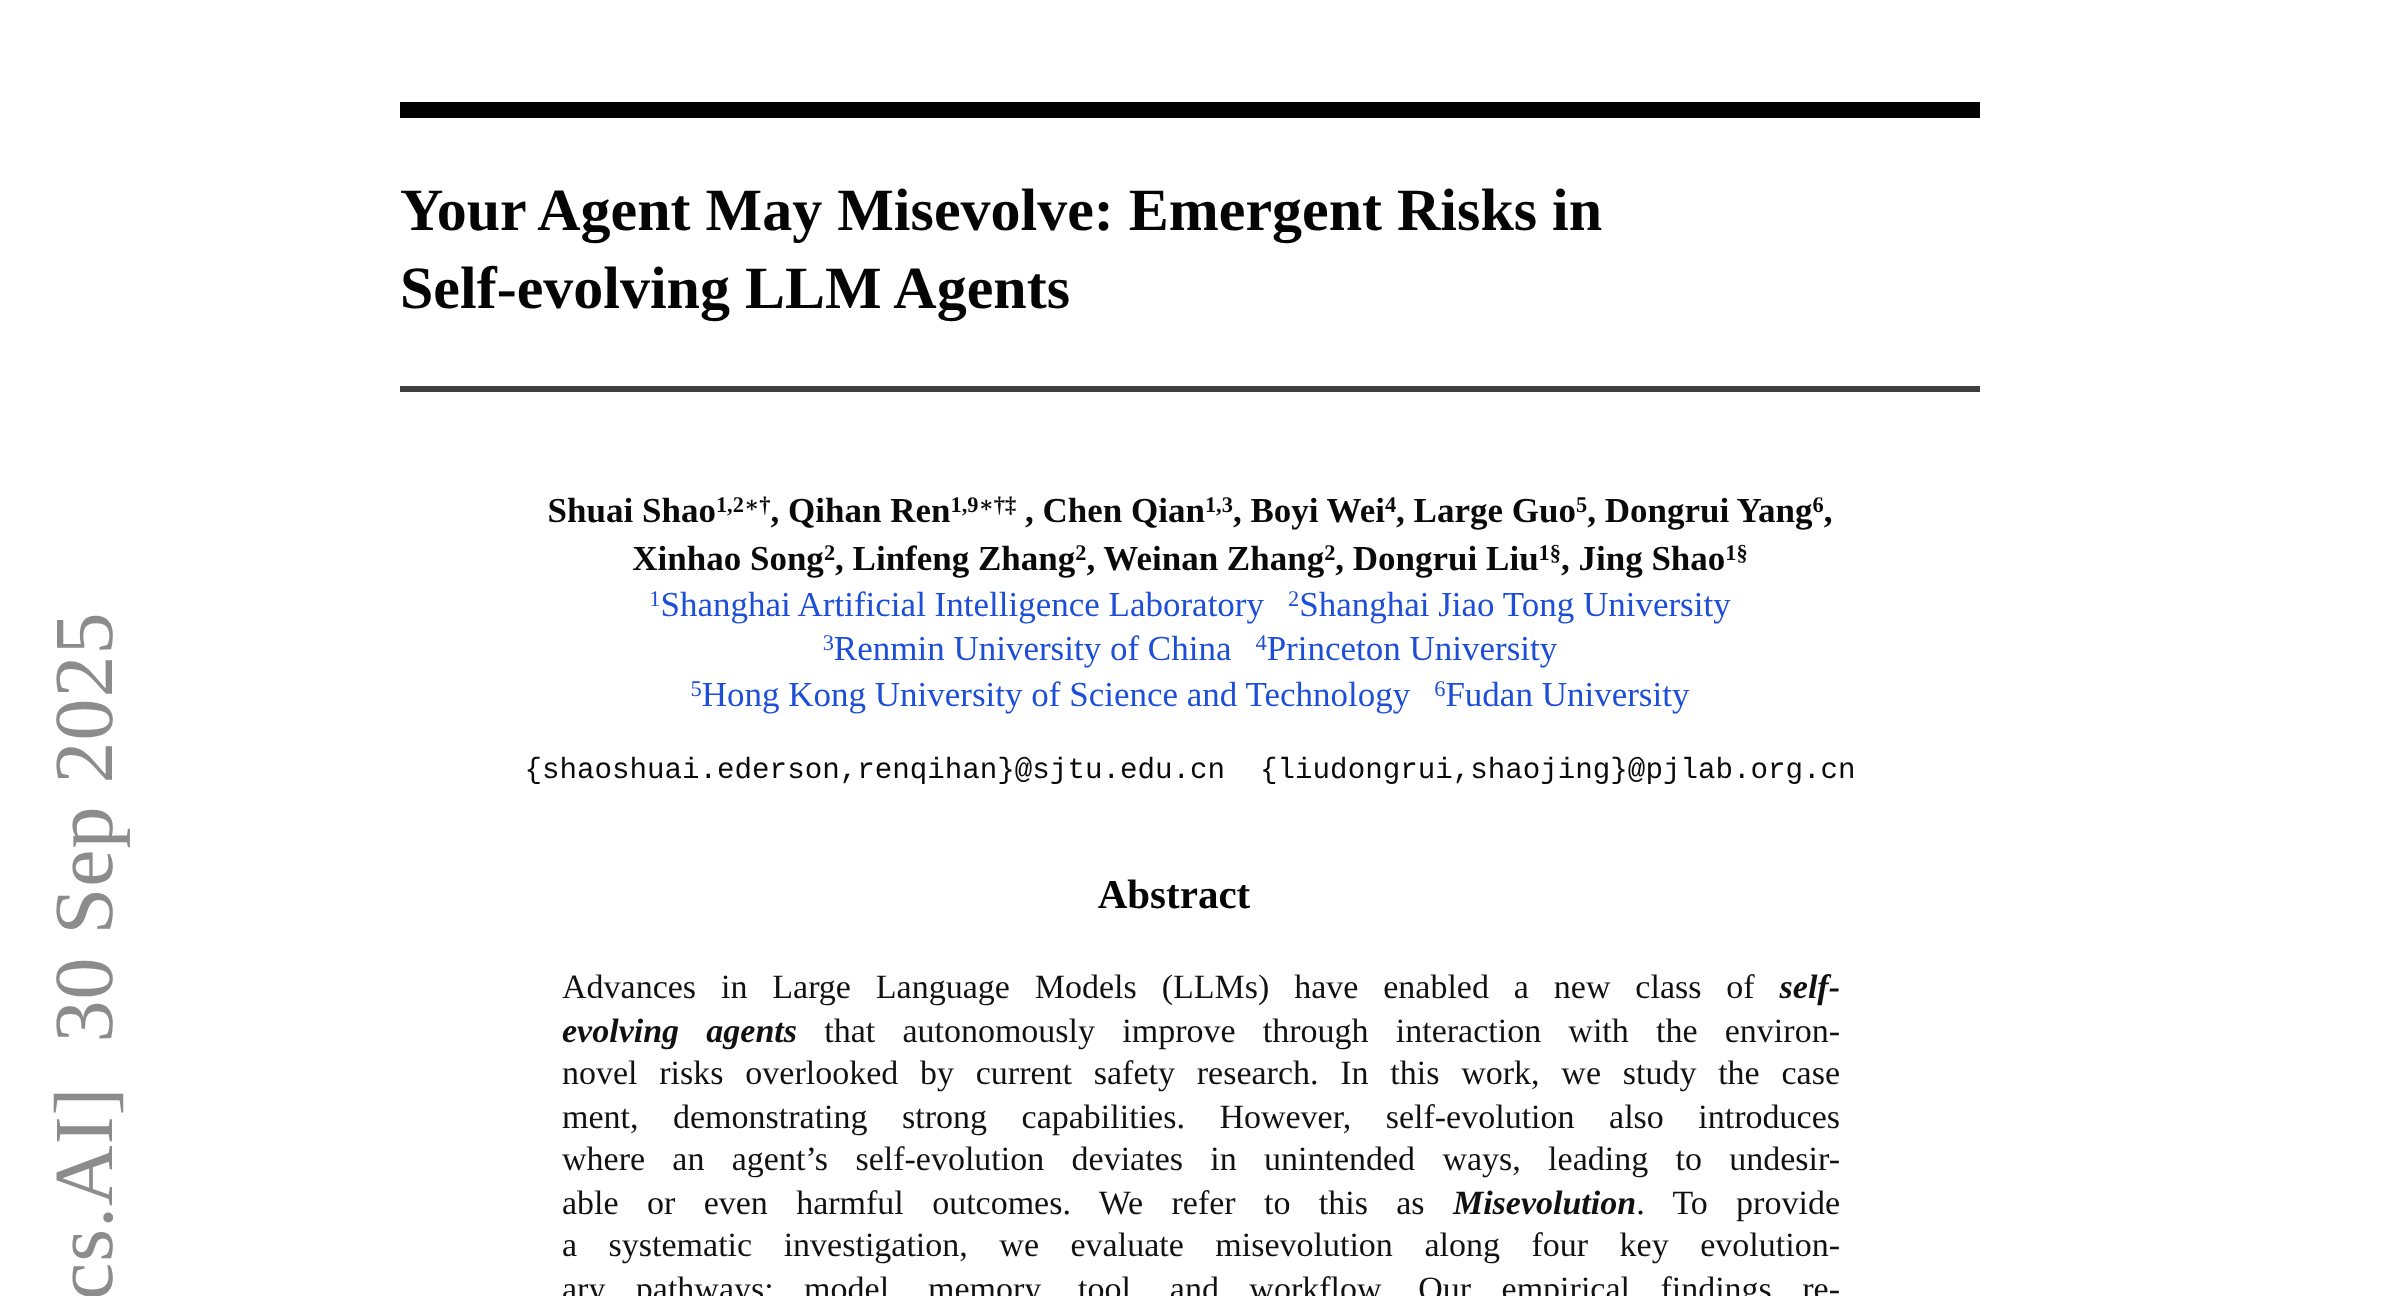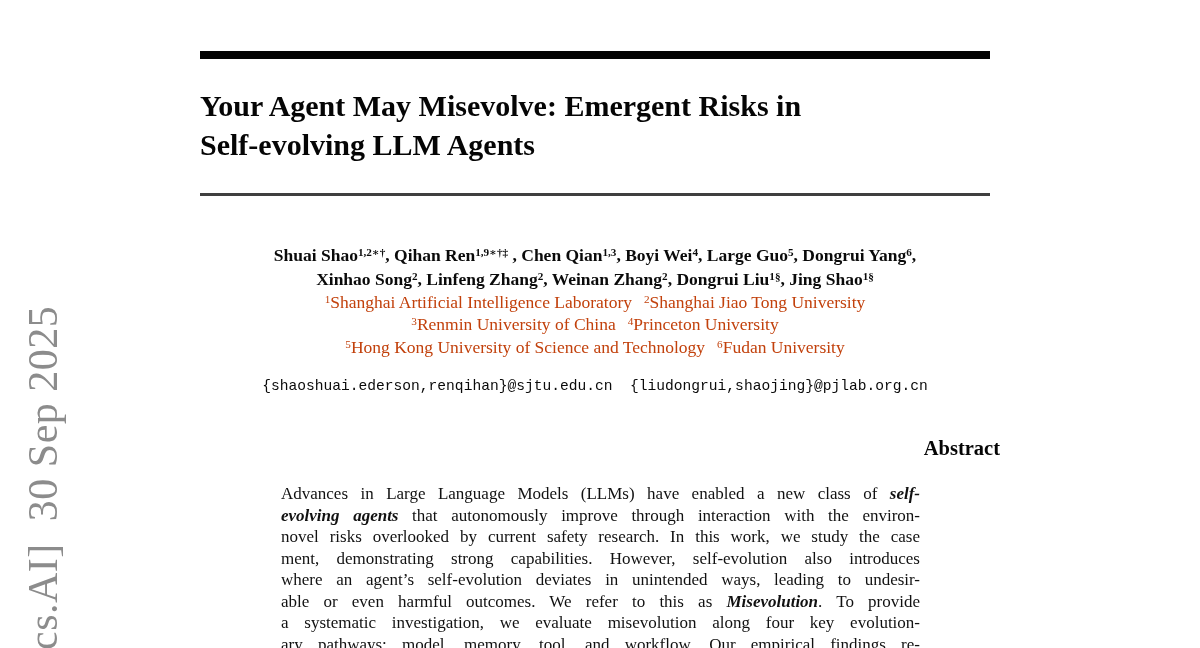--- a/index.html
+++ b/index.html
@@ -26,33 +26,33 @@
     font-weight:bold;font-size:30px;line-height:39px;color:#050505;
   }
   
   #authors-block{
     left:200px;top:243px;width:790px;text-align:center;
     font-weight:bold;font-size:17.5px;line-height:24px;color:#0a0a0a;
   }
   
   #affiliations-block{
     left:200px;top:291px;width:790px;text-align:center;
-    font-size:17.5px;line-height:22.3px;color:#c2410c;
+    font-size:17.5px;line-height:22.3px;color:#1d4ed8;
   }
   .gap{display:inline-block;width:12px;}
   sup.sup{font-size:64%;vertical-align:baseline;position:relative;top:-0.45em;line-height:0;}
   
   #contact-emails{
     left:200px;top:376px;width:790px;text-align:center;
     font-family:"Liberation Mono","DejaVu Sans Mono",monospace;
     font-size:14.6px;line-height:20px;white-space:pre;color:#0a0a0a;
   }
   
   #abstract-heading{
-    left:210px;top:435px;width:790px;text-align:right;
+    left:192px;top:435px;width:790px;text-align:center;
     font-weight:bold;font-size:20.5px;line-height:26px;color:#050505;
   }
   #abstract-body{
     left:281px;top:483px;width:639px;
     font-size:17px;line-height:21.55px;color:#111111;
   }
   .abs-line{text-align:justify;text-align-last:justify;height:21.55px;overflow:hidden;}
   .bi{font-weight:bold;font-style:italic;}
 </style>
 </head>

